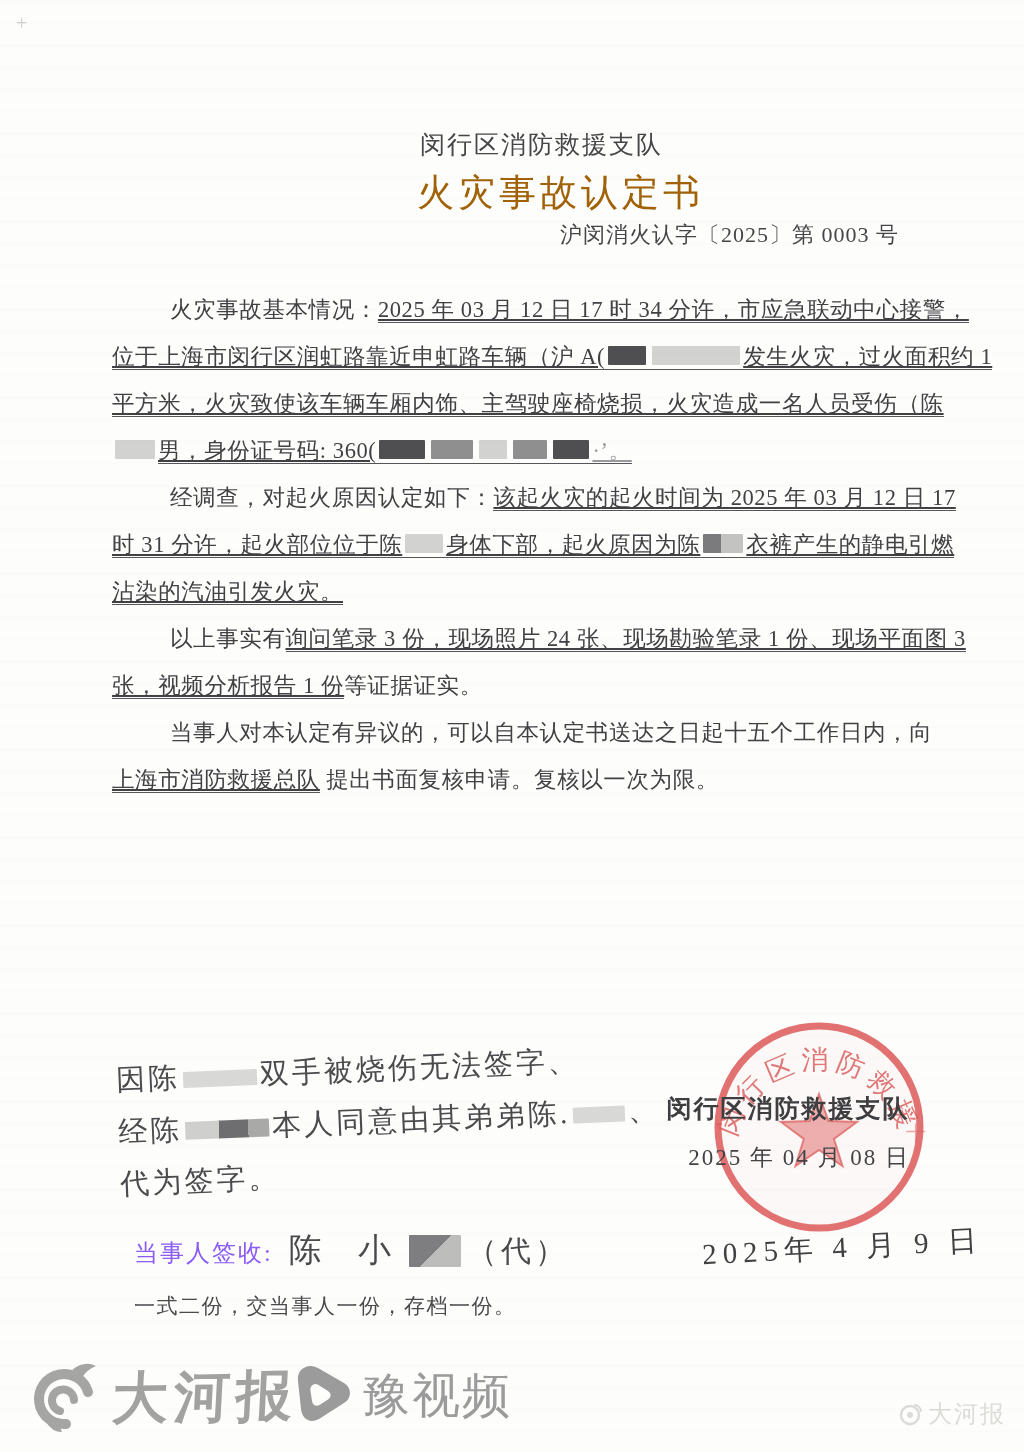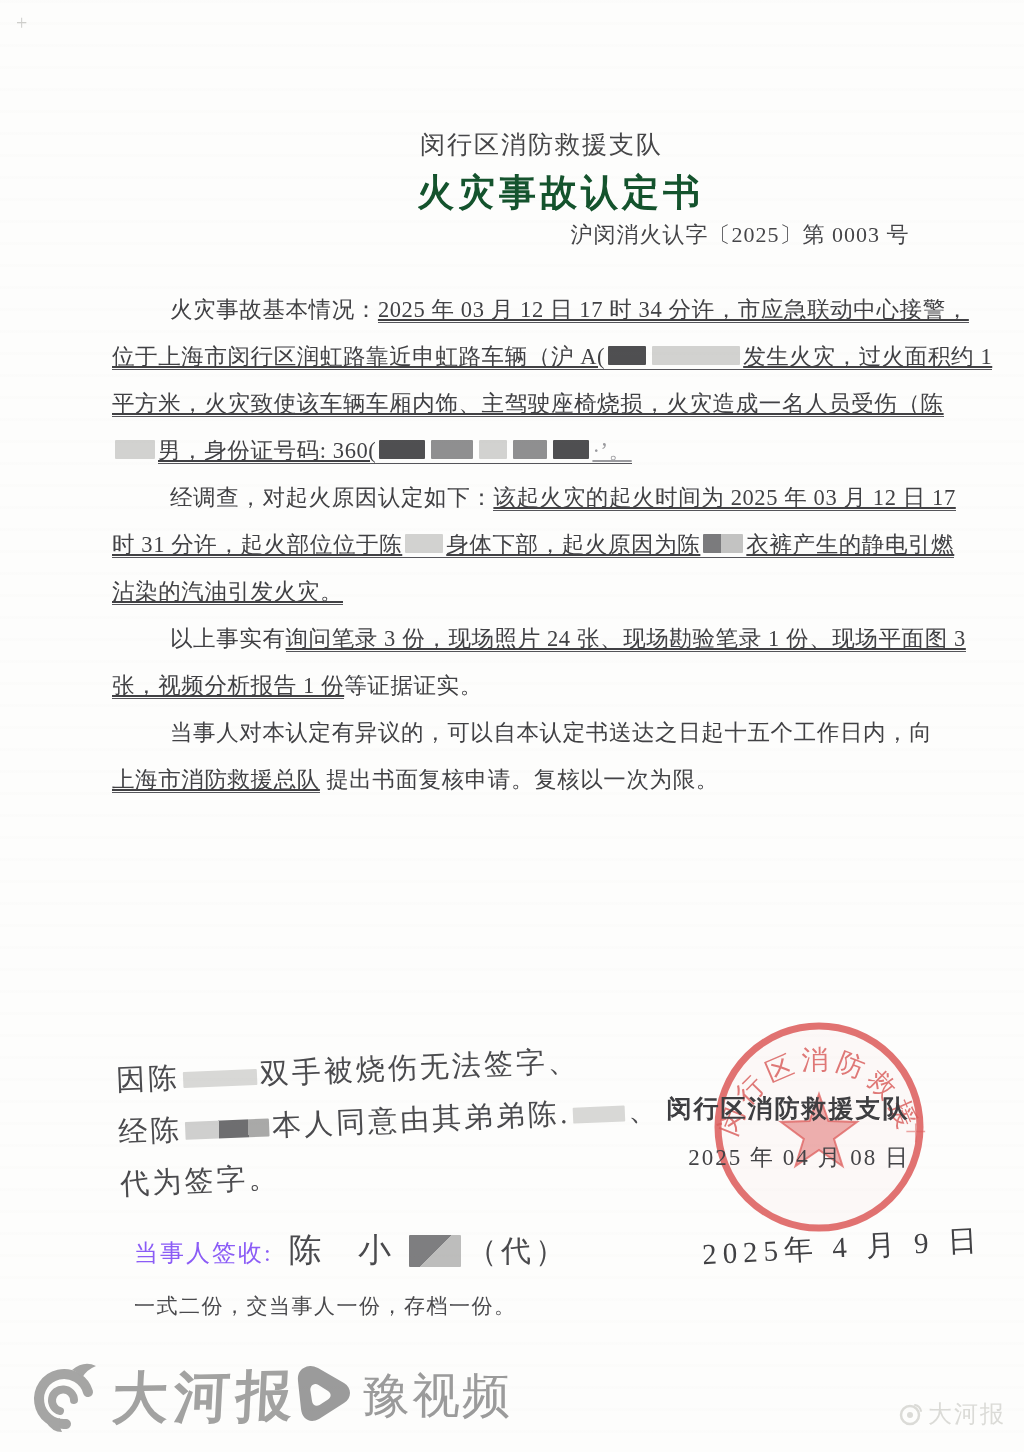--- a/index.html
+++ b/index.html
@@ -15,25 +15,25 @@
     background:repeating-linear-gradient(180deg, rgba(120,120,110,0.025) 0 3px, rgba(0,0,0,0) 3px 22px);
     opacity:.5;
   }
   .plus-mark { position:absolute; left:16px; top:12px; font-size:20px; color:#cfcfcc; }
 
   
   .org-name {
     position:absolute; left:420px; top:128px; font-size:25px; letter-spacing:2px; color:#464648;
   }
   .doc-title {
-    position:absolute; left:417px; top:168px; font-size:37px; font-weight:bold;
-    font-family:"Liberation Sans", sans-serif; letter-spacing:4px; color:#14532d;
+    position:absolute; left:417px; top:168px; font-size:37px; font-weight:normal;
+    font-family:"Liberation Sans", sans-serif; letter-spacing:4px; color:#a16207;
   }
   .doc-no {
-    position:absolute; left:560px; top:220px; width:360px; text-align:center;
+    position:absolute; left:560px; top:220px; width:360px; text-align:left;
     font-size:22px; letter-spacing:1px; color:#454548;
   }
 
   
   .body-block {
     position:absolute; left:112px; top:286px; width:832px;
     font-size:22.5px; line-height:47px; letter-spacing:0.6px; color:#414144;
   }
   .doc-line { white-space:nowrap; }
   .doc-line.indent { padding-left:58px; }

